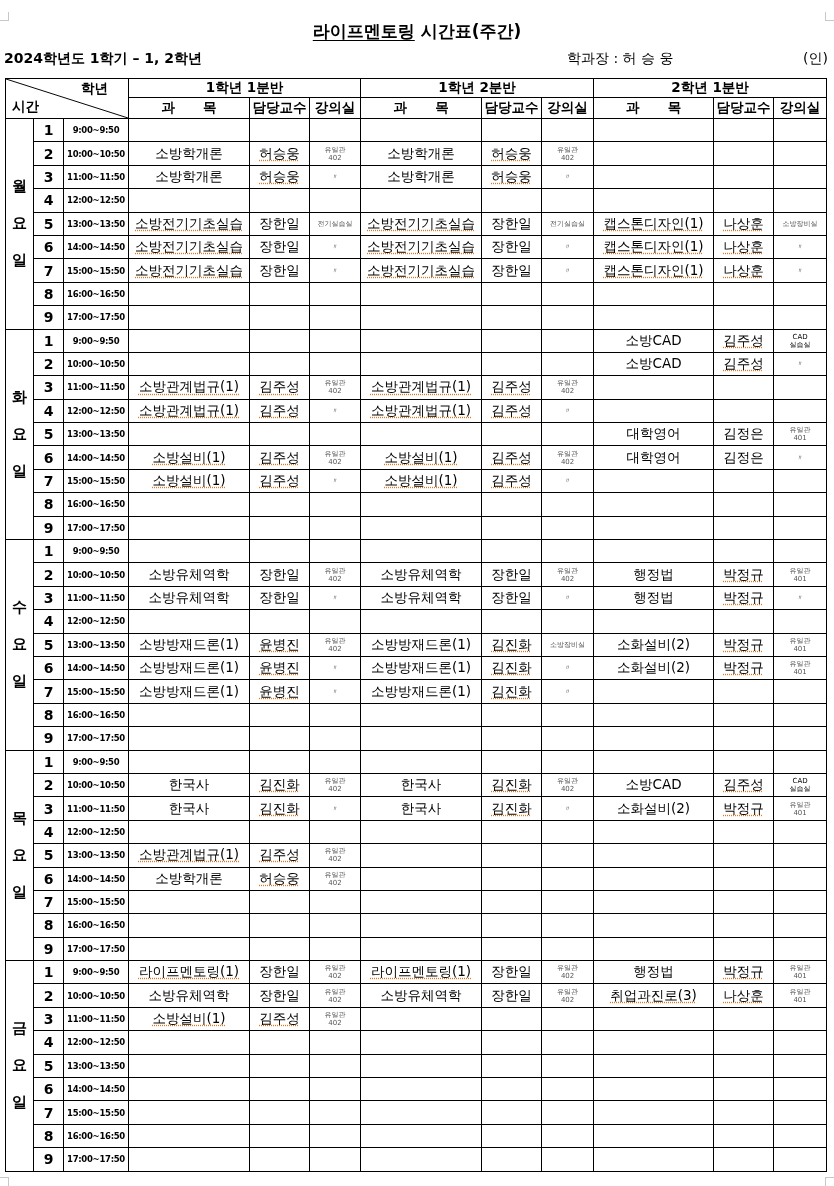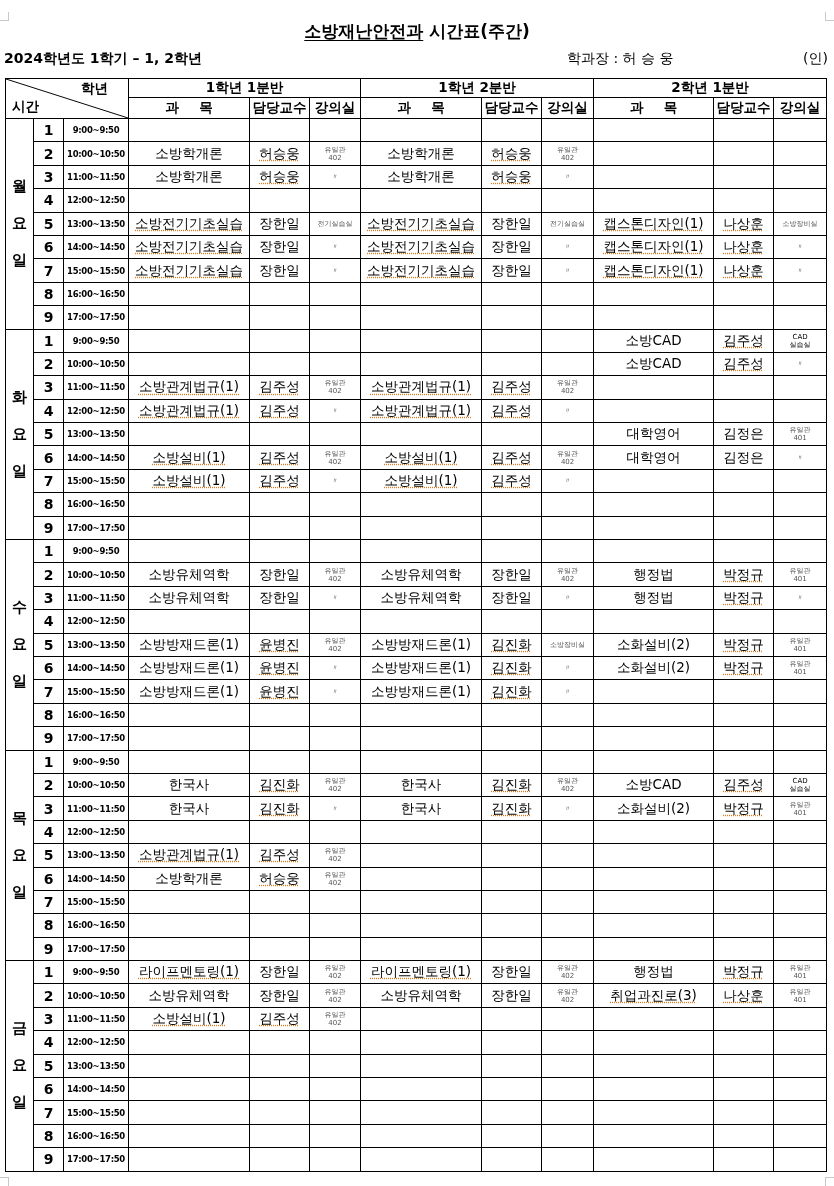--- a/index.html
+++ b/index.html
@@ -17,21 +17,21 @@
   .subhead.left { left:4px; }
   .subhead.mid { left:567px; font-weight:normal; font-size:14px; }
   .subhead.right { left:803px; font-weight:normal; font-size:14px; }
 
   table.tt { position:absolute; left:5px; top:78px; border-collapse:collapse;
              table-layout:fixed; width:821px; }
   table.tt td, table.tt th { border:1.4px solid #000; padding:0; text-align:center;
              vertical-align:middle; overflow:hidden; white-space:nowrap; }
   table.tt th { font-weight:bold; font-size:13.5px; }
   tr.hrow1 { height:19px; }
-  tr.hrow2 { height:21px;font-family:Liberation Serif, serif; }
+  tr.hrow2 { height:21px; }
   tr.drow { height:23.4px; }
   .corner { position:relative; }
   .corner svg { position:absolute; left:0; top:0; width:100%; height:100%; }
   .corner .grade-lbl { position:absolute; right:20px; top:1px; font-size:13.5px; font-weight:bold; }
   .corner .time-lbl { position:absolute; left:6px; bottom:2px; font-size:13.5px; font-weight:bold; }
   td.day { font-size:15px; font-weight:bold; line-height:1; }
   td.day .ch { display:block; margin:22px 0; }
   td.period { font-size:14px; font-weight:bold; }
   td.time { font-size:8.5px; font-weight:bold; letter-spacing:-0.3px; text-align:left; padding-left:4px; }
   td.subj { font-size:13.5px; }
@@ -42,21 +42,21 @@
 </style>
 </head>
 <body>
 
 <div class="corner-mark cm-tl"></div>
 <div class="corner-mark cm-tr"></div>
 <div class="corner-mark cm-bl"></div>
 <div class="corner-mark cm-br"></div>
 
 <div class="title">
-  <span class="u">소방재난안전과</span>
+  <span class="u">라이프멘토링</span>
   <span>시간표(주간)</span>
 </div>
 <div class="subhead left">2024학년도 1학기 – 1, 2학년</div>
 <div class="subhead mid">학과장 : 허 승 웅</div>
 <div class="subhead right">(인)</div>
 
 <table class="tt">
   <colgroup>
     <col style="width:28px">
       <col style="width:30px">

